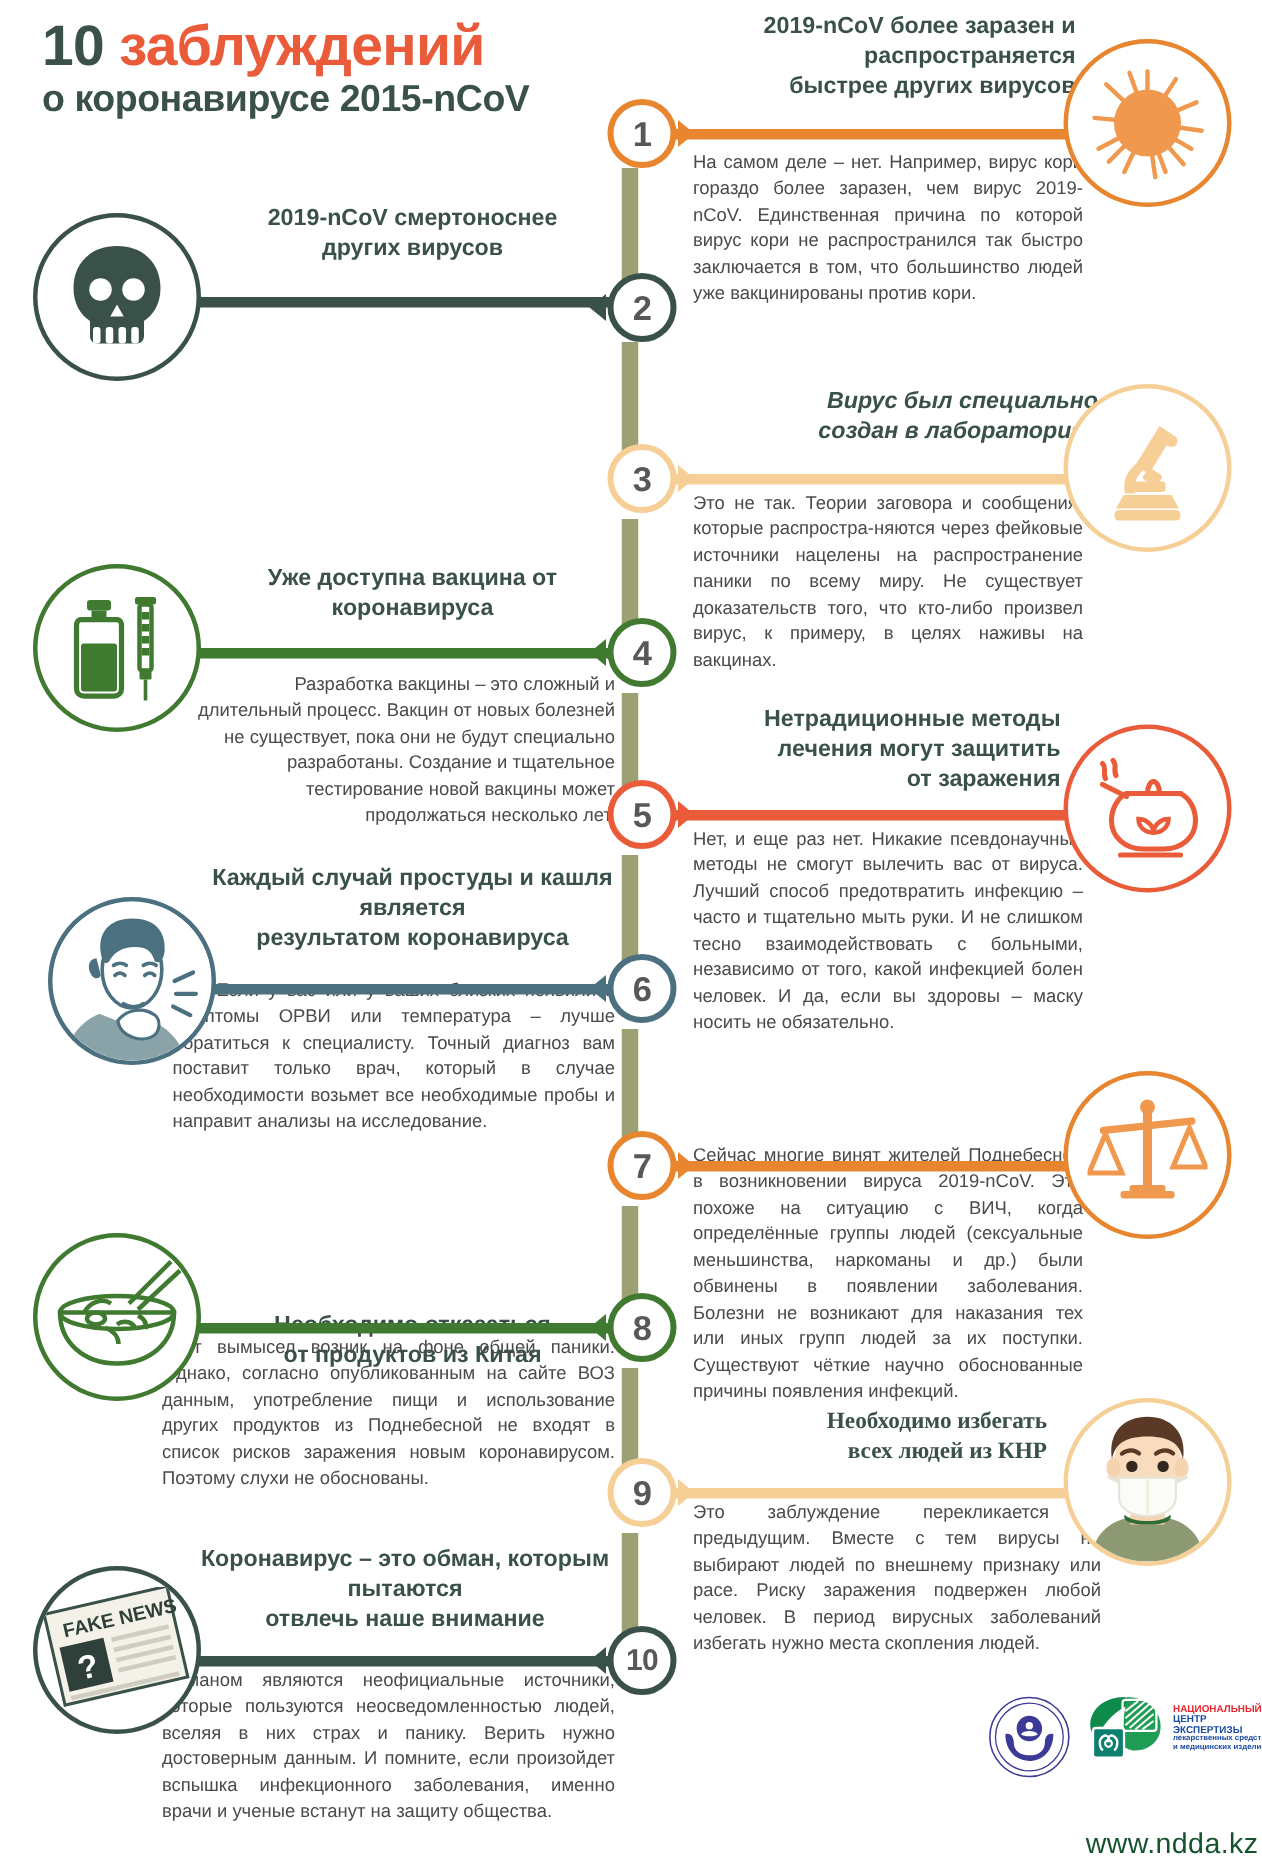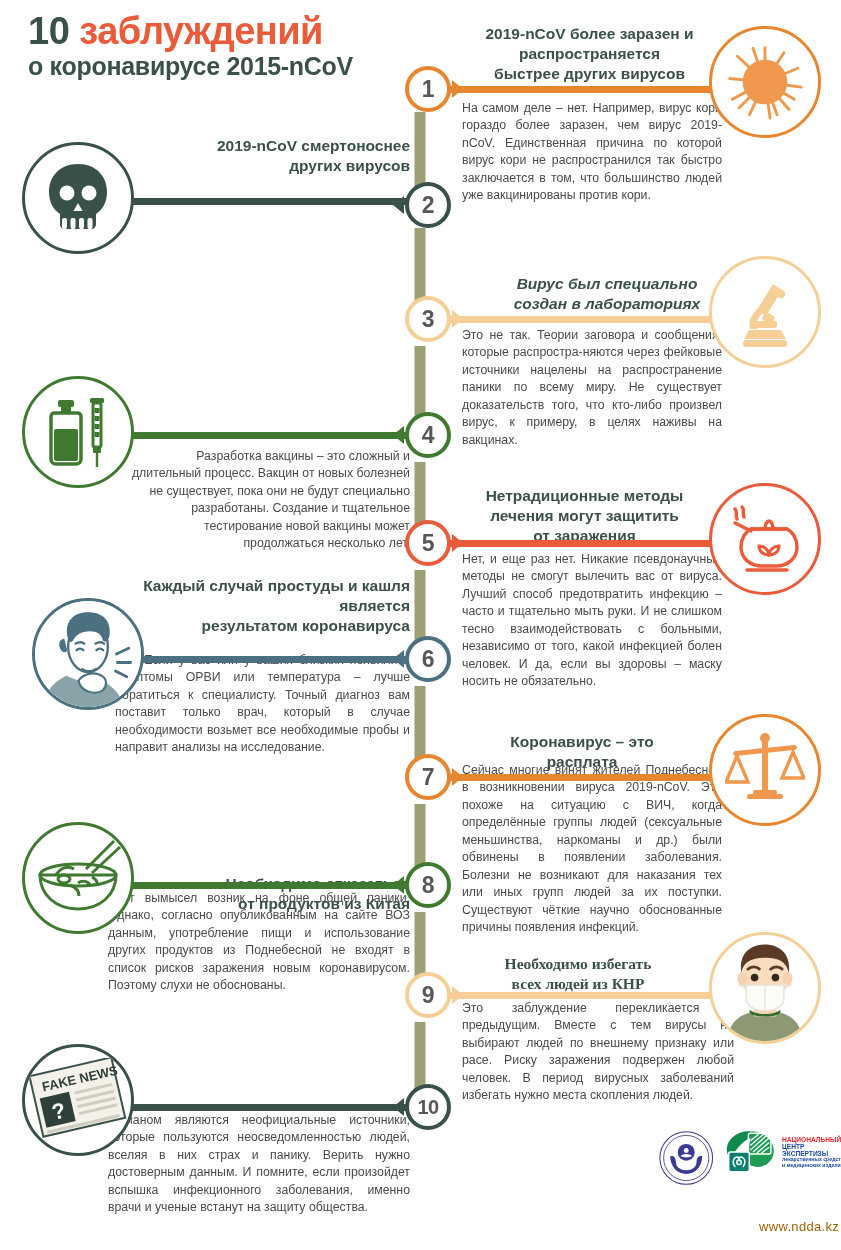--- a/index.html
+++ b/index.html
@@ -72,23 +72,23 @@
     font-size: 15.5px;
     line-height: 1.28;
     color: #3a5149;
   }
   .item .body {
     font-size: 12.3px;
     line-height: 1.42;
     color: #4a4a4a;
     text-align: justify;
   }
-  .item.right .title { text-align: center; margin-top: 16px; }
+  .item.right .title { text-align: right; }
   .item.right .body  { text-align: justify; }
-  .item.left  .title { text-align: right; }
+  .item.left  .title { text-align: center; }
   .item.left  .body  { text-align: justify; }
 
   
   .icon-circle {
     position: absolute;
     width: 112px; height: 112px;
     border-radius: 50%;
     border: 3px solid #e8862f;
     background: #ffffff;
     display: flex; align-items: center; justify-content: center;
@@ -114,21 +114,21 @@
   .src {
     font-size: 9.2px; line-height: 1.32; color: #5d5d5d;
     width: 175px; word-break: break-all;
   }
   .logo-row {
     position: absolute; left: 196px; top: -3px;
     display: flex; align-items: flex-start; gap: 10px;
   }
   .site {
     position: absolute; right: 2px; top: 88px;
-    font-size: 13px; color: #a16207; letter-spacing: 0.3px;
+    font-size: 19px; color: #14532d; letter-spacing: 0.3px;
   }
   .ncele-text { margin-top: 8px; line-height: 1.08; }
   .ncele-text .t1 { font-size: 6.6px; font-weight: bold; color: #e8252c; letter-spacing: 0px; }
   .ncele-text .t2 { font-size: 6.6px; font-weight: bold; color: #1b4aa0; letter-spacing: 0px; }
   .ncele-text .t3 { font-size: 5.2px; font-weight: bold; color: #1b4aa0; }
 </style>
 </head>
 <body>
 
 <div id="page">
@@ -263,20 +263,24 @@
         <rect x="54.5" y="12" width="5" height="5"></rect>
           <rect x="54.5" y="20" width="5" height="5"></rect>
         <rect x="54.5" y="28" width="5" height="5"></rect>
           <rect x="54.5" y="36" width="5" height="5"></rect>
         <rect x="53" y="51" width="8" height="6" rx="1"></rect>
         <rect x="55.8" y="57" width="2.4" height="14"></rect>
       </g>
     </svg>
   </div>
 
+  <div class="item left" style="left:140px;top:376px;width:270px;">
+    <div class="title" style="white-space:pre-line;">Уже доступна вакцина от
+коронавируса</div>
+  </div>
   <div class="item left" style="left:130px;top:448px;width:280px;">
     <div class="body" style="text-align:right;">Разработка вакцины – это сложный и длительный процесс.  Вакцин от новых болезней не существует, пока они не будут специально разработаны. Создание и тщательное тестирование новой вакцины может продолжаться несколько лет.</div>
   </div>
 
   <div class="num-circle" style="left:428px;top:543px;border-color:#ea5b3a;">
     <span>5</span>
   </div>
   <div class="nub right" style="left:452px;top:534px;border-left-color:#ea5b3a;"></div>
 
   <div class="icon-circle" style="left:709px;top:483px;border-color:#ea5b3a;">
@@ -349,24 +353,20 @@
         <rect x="8" y="16" width="64" height="5" rx="2.5" transform="rotate(-6 40 18)"></rect>
         <circle cx="40" cy="6" r="5"></circle>
         <rect x="22" y="62" width="36" height="5" rx="2"></rect>
         <rect x="28" y="58" width="24" height="5" rx="2"></rect>
         <path d="M12 24L1 50h22z" fill="none" stroke="#f0994e" stroke-width="3.4"></path>
         <path d="M68 20L57 46h22z" fill="none" stroke="#f0994e" stroke-width="3.4"></path>
       </g>
     </svg>
   </div>
 
-  <div class="item right" style="left:462px;top:716px;width:240px;">
-    <div class="title" style="white-space:pre-line;">Коронавирус – это
-расплата</div>
-  </div>
   <div class="item right" style="left:462px;top:762px;width:260px;">
     <div class="body">Сейчас многие винят жителей Поднебесной в возникновении вируса 2019-nCoV. Это похоже на ситуацию с ВИЧ, когда определённые группы людей (сексуальные меньшинства, наркоманы и др.) были обвинены в появлении заболевания. Болезни не возникают для наказания тех или иных групп людей за их поступки. Существуют чёткие научно обоснованные причины появления инфекций.</div>
   </div>
 
   <div class="num-circle" style="left:428px;top:885px;border-color:#3f7a30;">
     <span>8</span>
   </div>
   <div class="nub left" style="left:393px;top:876px;border-right-color:#3f7a30;"></div>
 
   <div class="icon-circle" style="left:22px;top:822px;border-color:#3f7a30;">
@@ -442,20 +442,24 @@
           <rect x="48" y="33" width="39" height="3"></rect>
             <rect x="48" y="40" width="39" height="3"></rect>
           <rect x="48" y="47" width="39" height="3"></rect>
             <rect x="48" y="54" width="39" height="3"></rect>
           <rect x="13" y="65" width="74" height="3"></rect>
         </g>
       </g>
     </svg>
   </div>
 
+  <div class="item left" style="left:130px;top:1030px;width:280px;">
+    <div class="title" style="white-space:pre-line;">Коронавирус – это обман, которым пытаются
+отвлечь наше внимание</div>
+  </div>
   <div class="item left" style="left:108px;top:1112px;width:302px;">
     <div class="body">Обманом являются неофициальные источники, которые пользуются неосведомленностью людей, вселяя в них      страх и панику. Верить нужно достоверным данным. И помните, если произойдет вспышка инфекционного заболевания, именно врачи и ученые встанут на защиту общества.</div>
   </div>
 
   <div class="footer">
 
     <div class="logo-row">
 
       <svg width="60" height="60" viewBox="0 0 60 60">
         <circle cx="30" cy="30" r="28" fill="none" stroke="#3b3a96" stroke-width="1.1"></circle>

